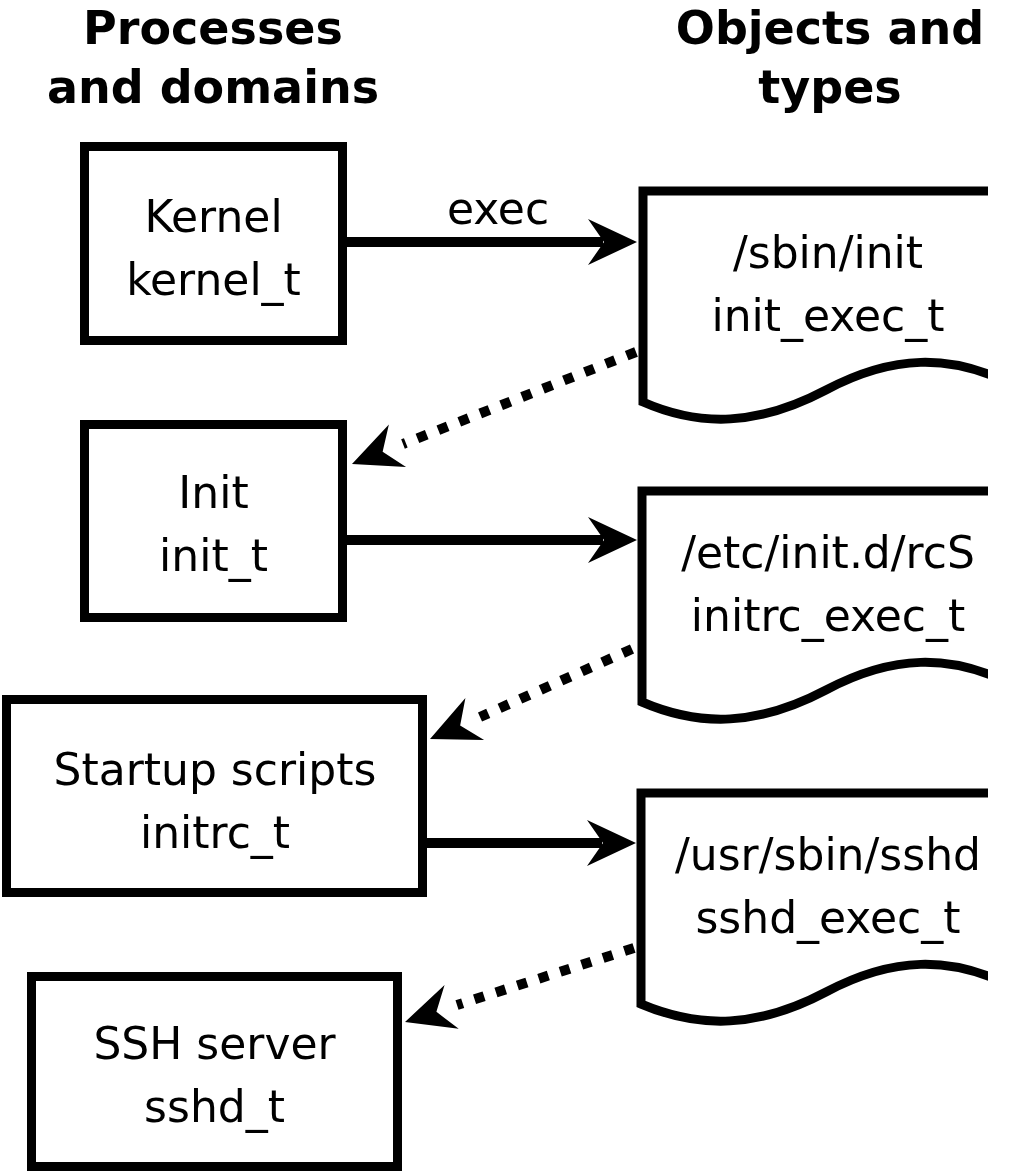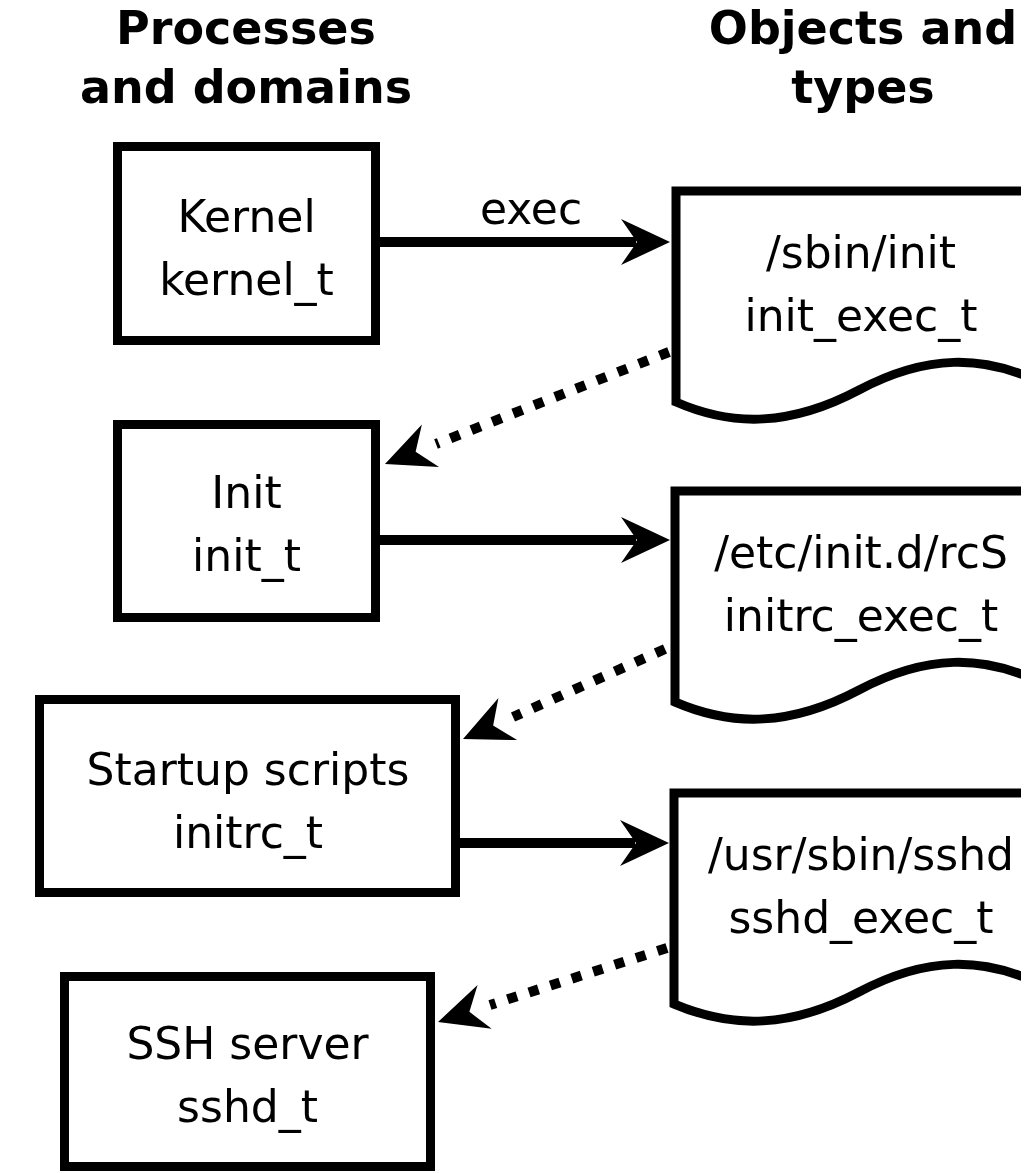--- a/index.html
+++ b/index.html
@@ -6,21 +6,20 @@
     margin: 0;
     padding: 0;
     background: #ffffff;
   }
   .canvas {
     width: 988px;
     height: 1173px;
     position: relative;
     background: #ffffff;
     overflow: hidden;
-    margin-left: 33px;
   }
   svg { display: block; }
   text {
     font-family: "DejaVu Sans", "Liberation Sans", sans-serif;
     fill: #000000;
   }
   .heading {
     font-size: 46px;
     font-weight: bold;
     text-anchor: middle;

